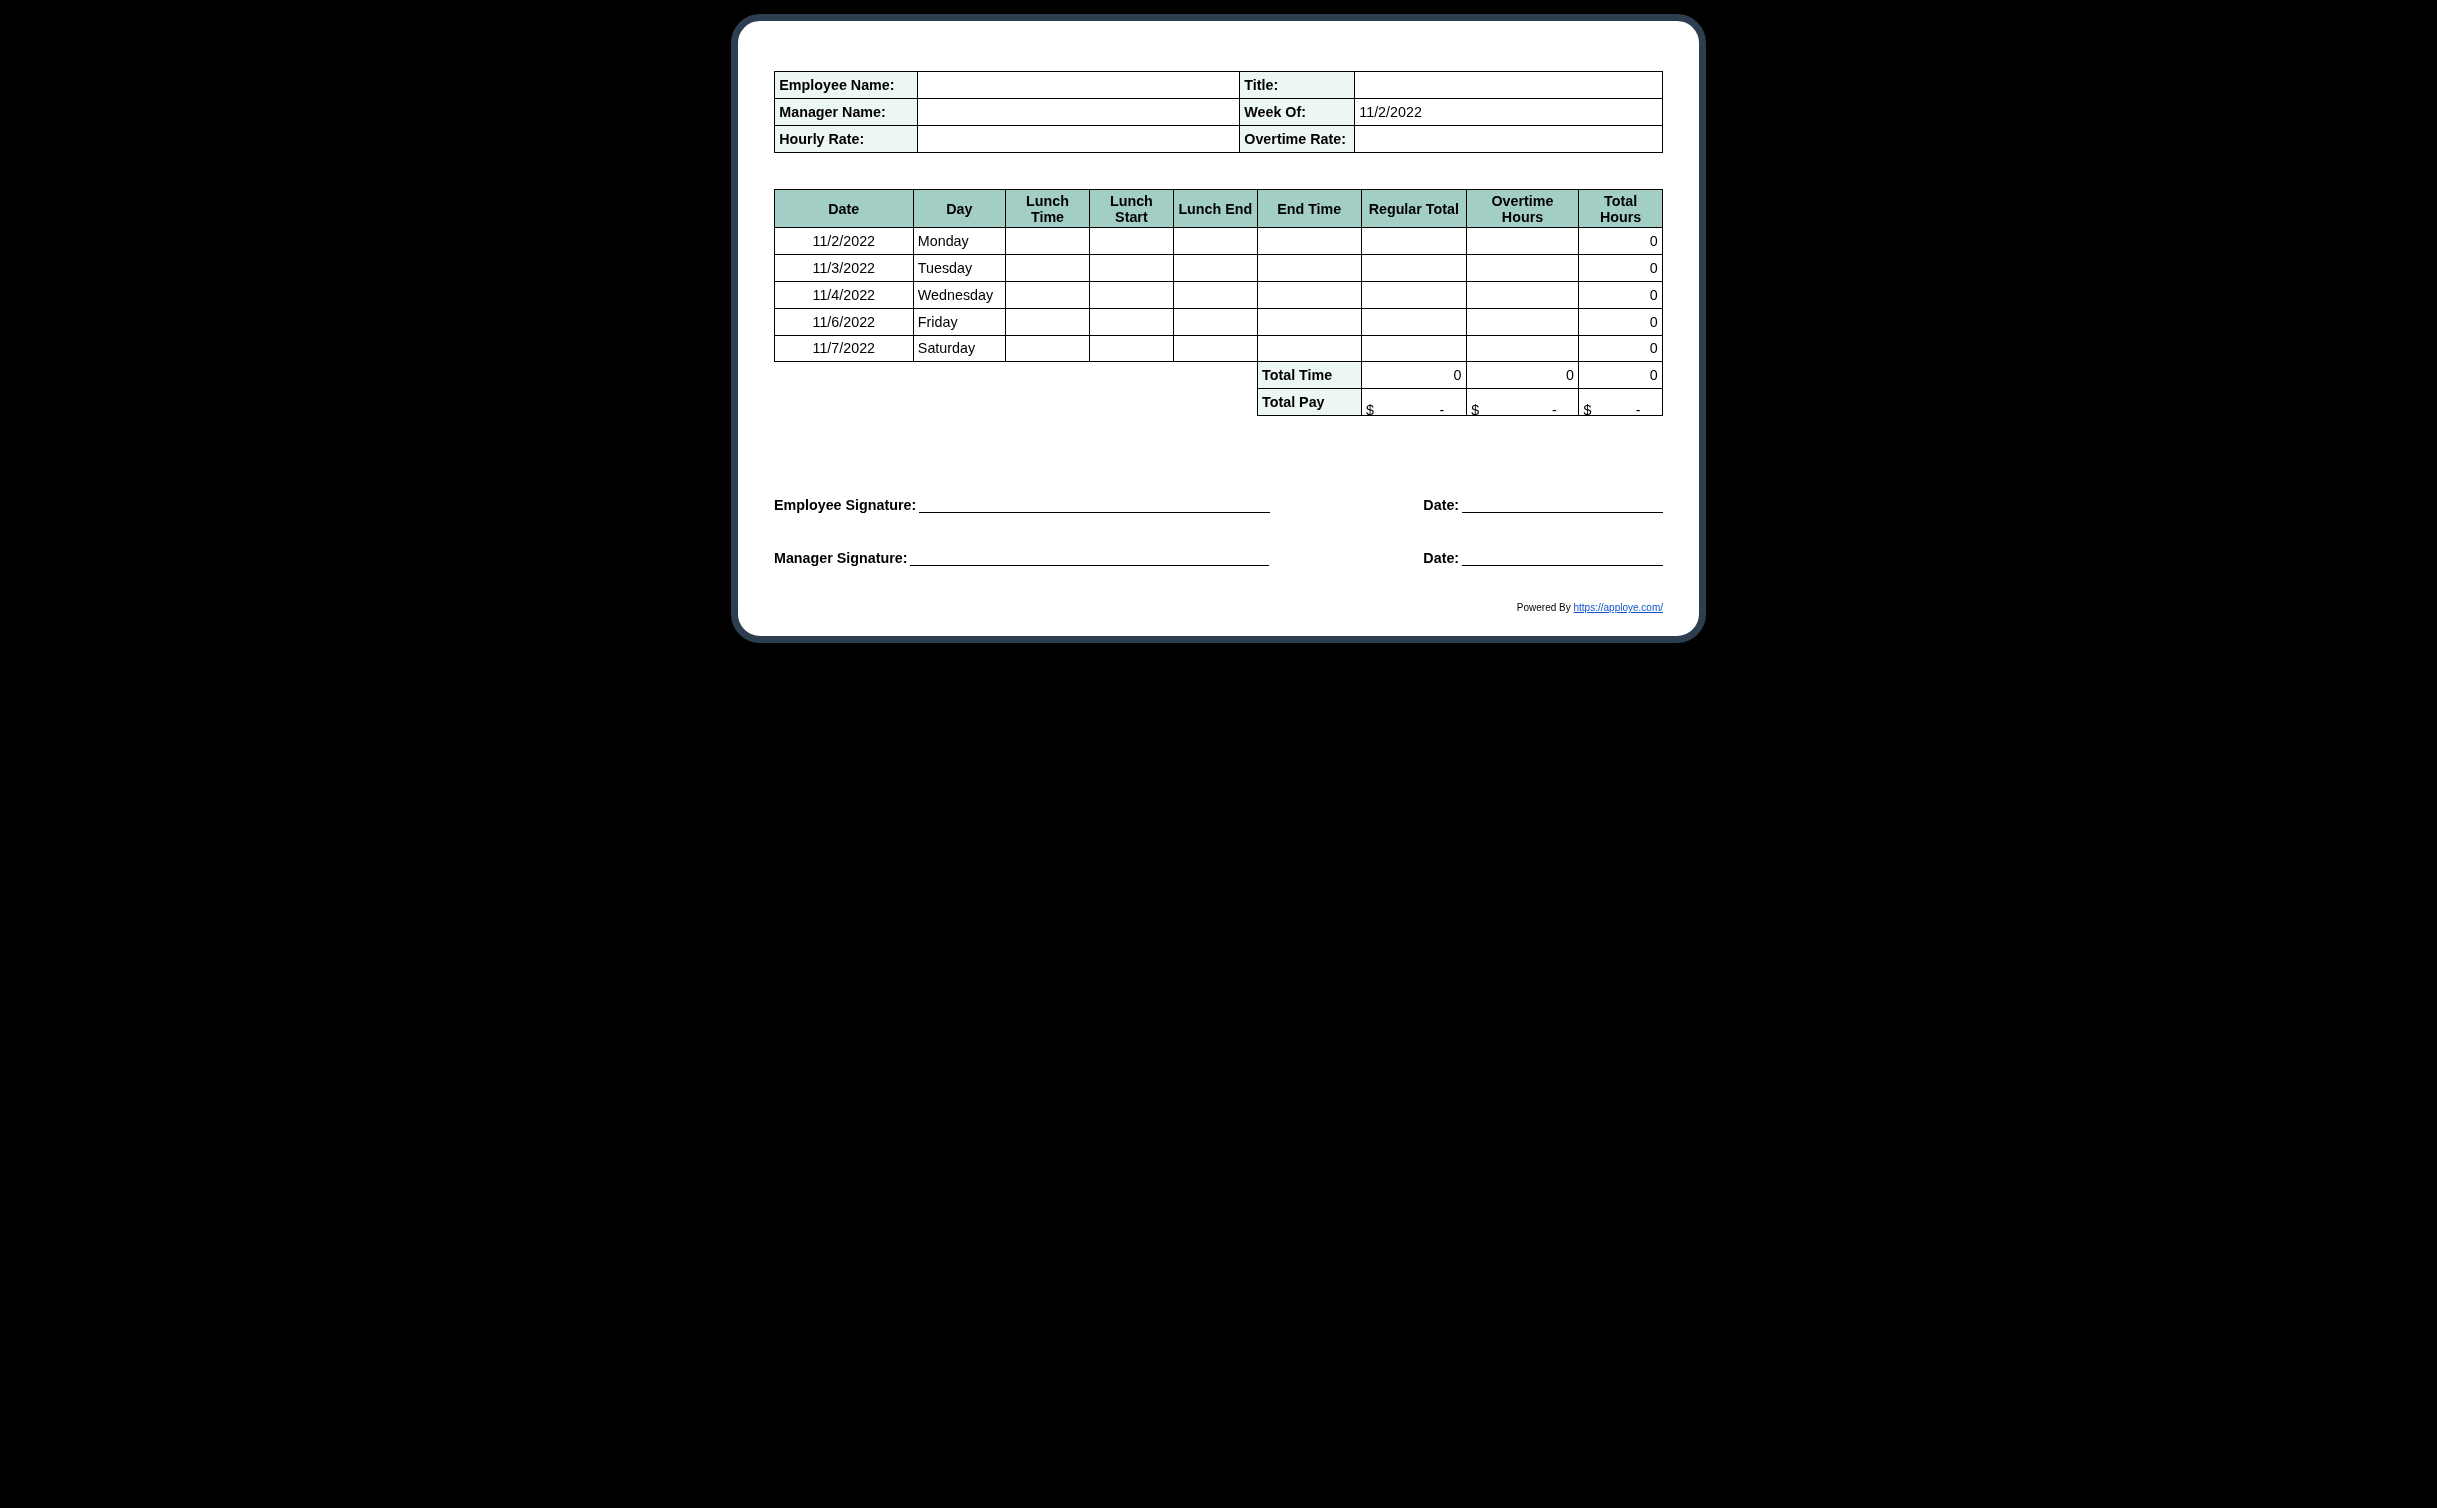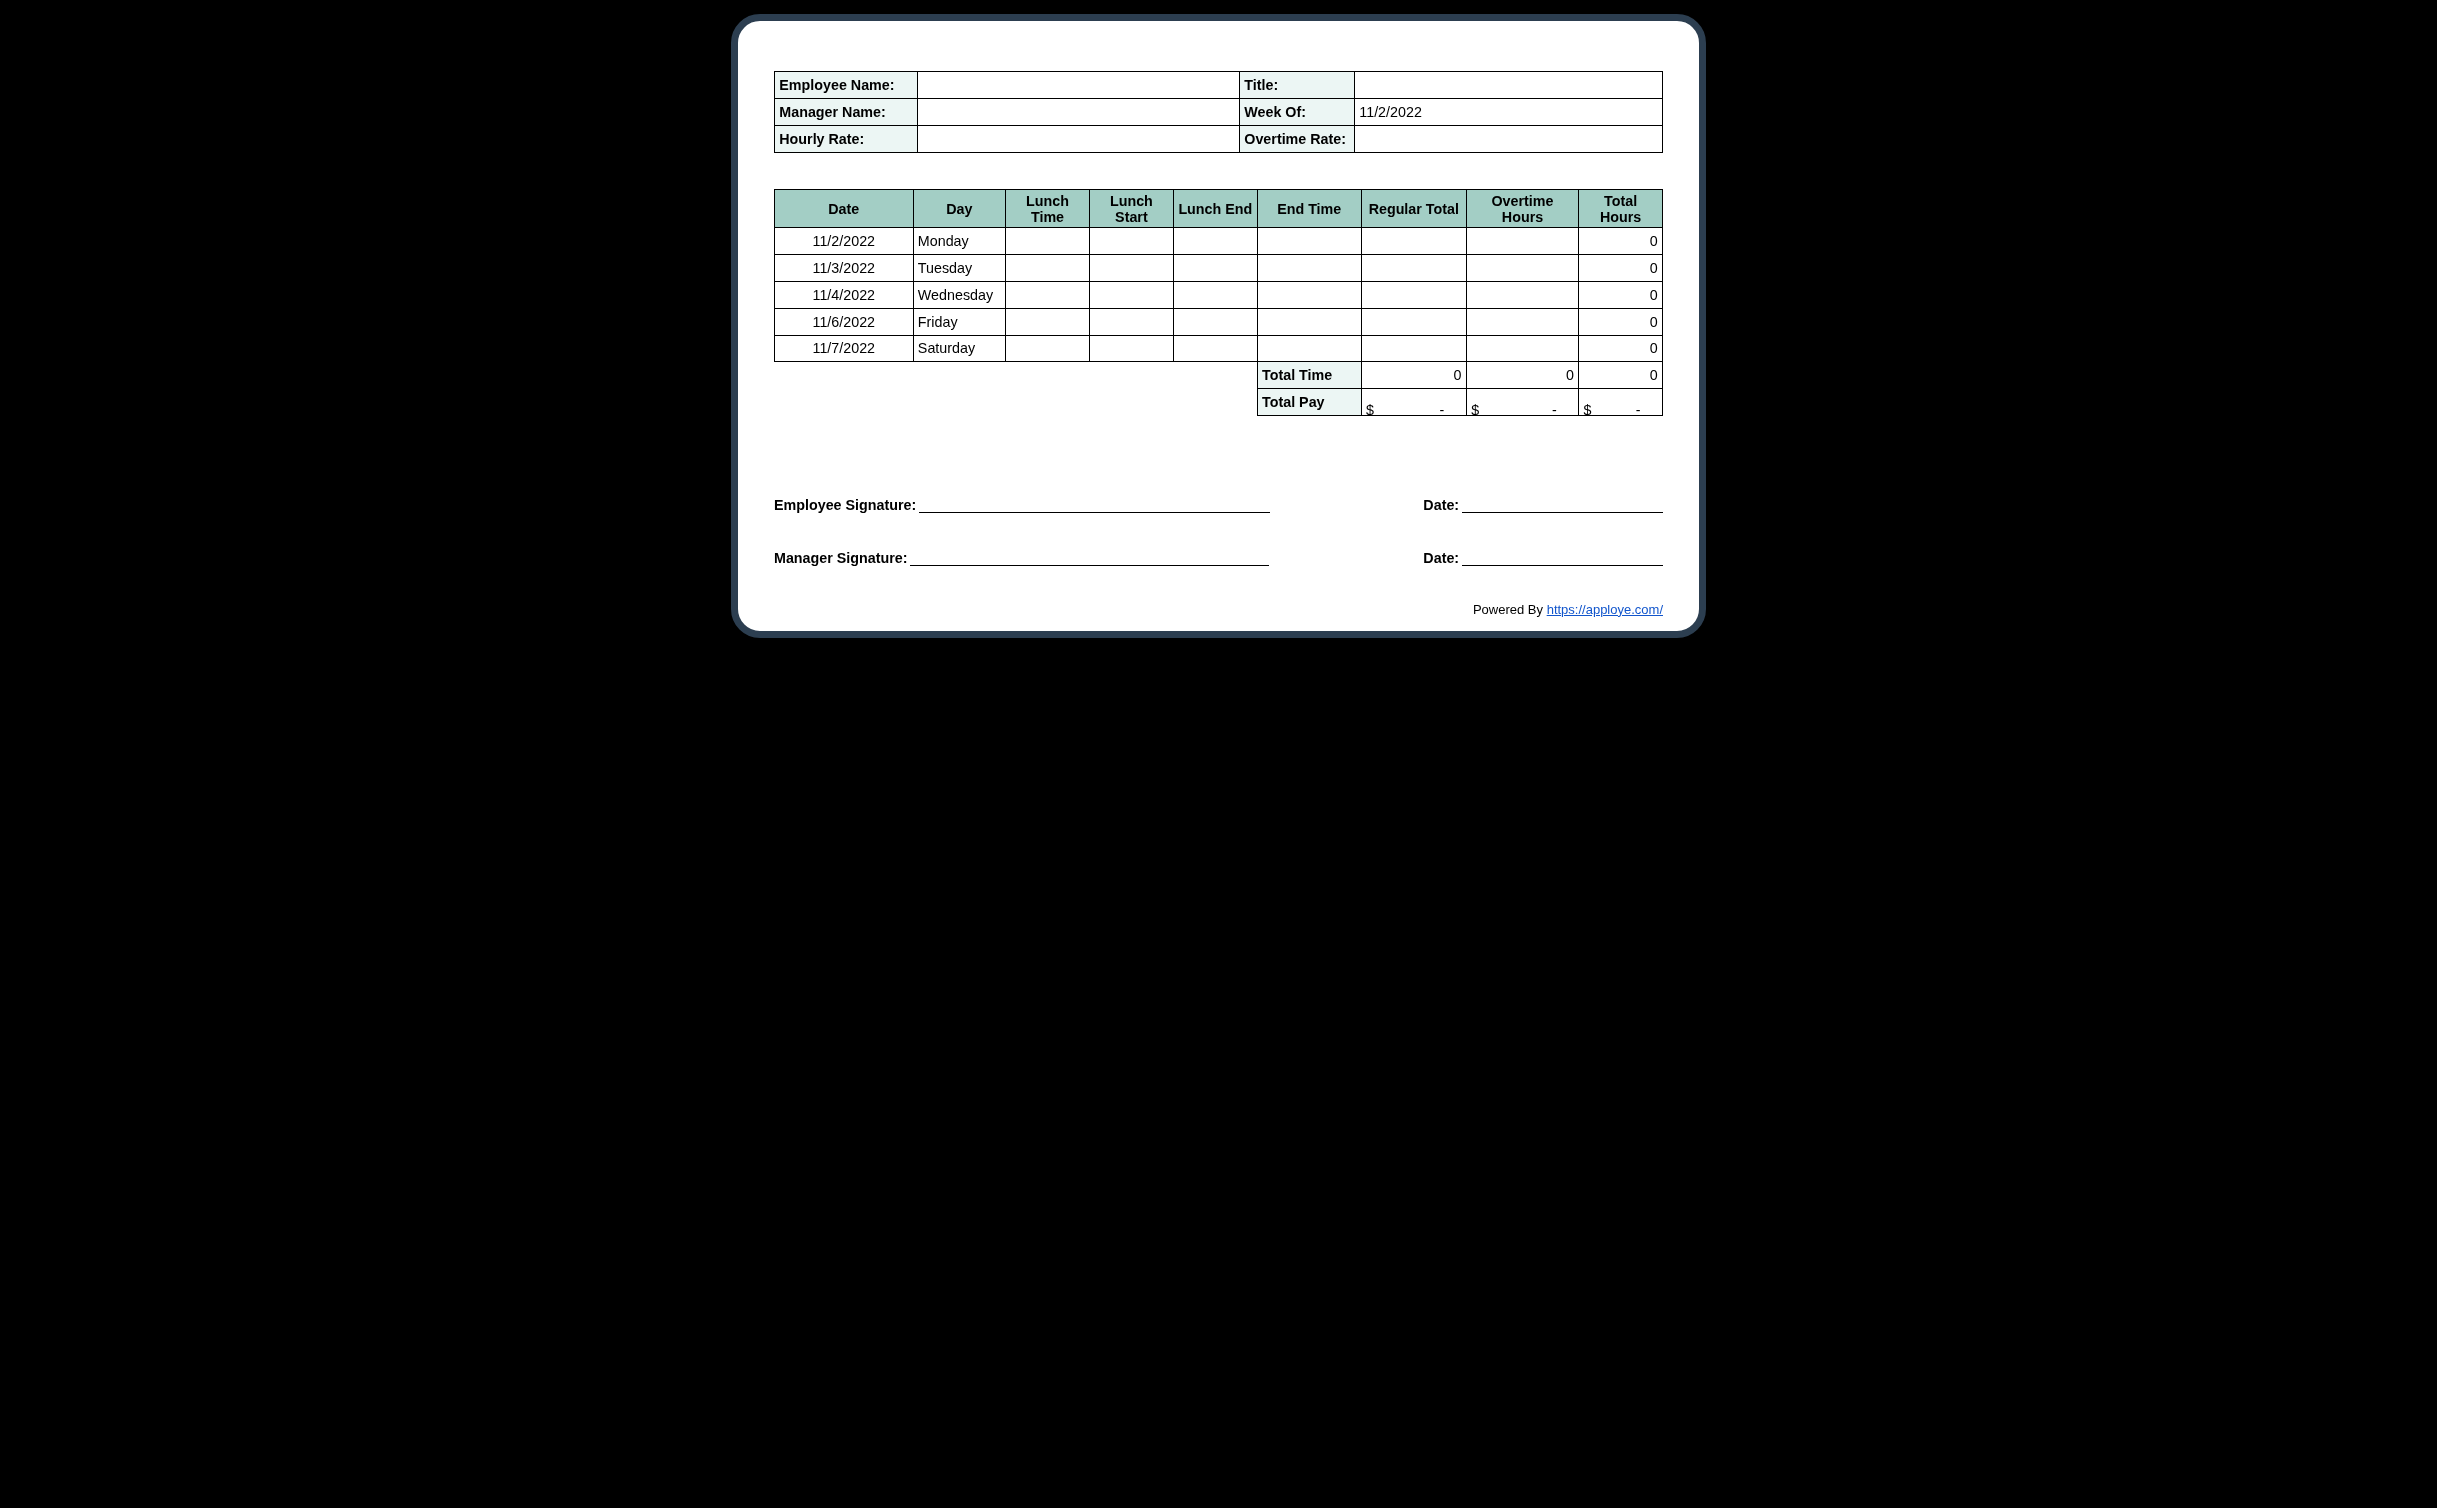--- a/index.html
+++ b/index.html
@@ -8,21 +8,21 @@
     background: #000;
     font-family: Arial, Helvetica, sans-serif;
     display: flex;
     justify-content: center;
   }
   .card {
     background: #fff;
     width: 975px;
     border: 7.2px solid #2c3e50;
     border-radius: 29px;
-    padding: 50px 36px 14px 36px;
+    padding: 50px 36px 23px 36px;
     box-sizing: border-box;
   }
   table {
     border-collapse: collapse;
     width: 100%;
   }
   td, th {
     border: 1.4px solid #000;
     font-size: 14.3px;
     padding: 2.9px 4.3px;
@@ -68,21 +68,21 @@
   }
   .sig-label { font-weight: bold; white-space: nowrap; }
   .sig-line {
     flex: 0 0 auto;
     border-bottom: 1.4px solid #000;
     height: 16px;
     margin-left: 2.9px;
   }
   .footer {
     text-align: right;
-    font-size: 13px;
+    font-size: 10px;
     margin-top: 21.5px;
   }
   .footer a { color: #1155cc; text-decoration: underline; }
 </style>
 </head>
 <body>
 
 <div class="card">
 
   <table class="info-table">

